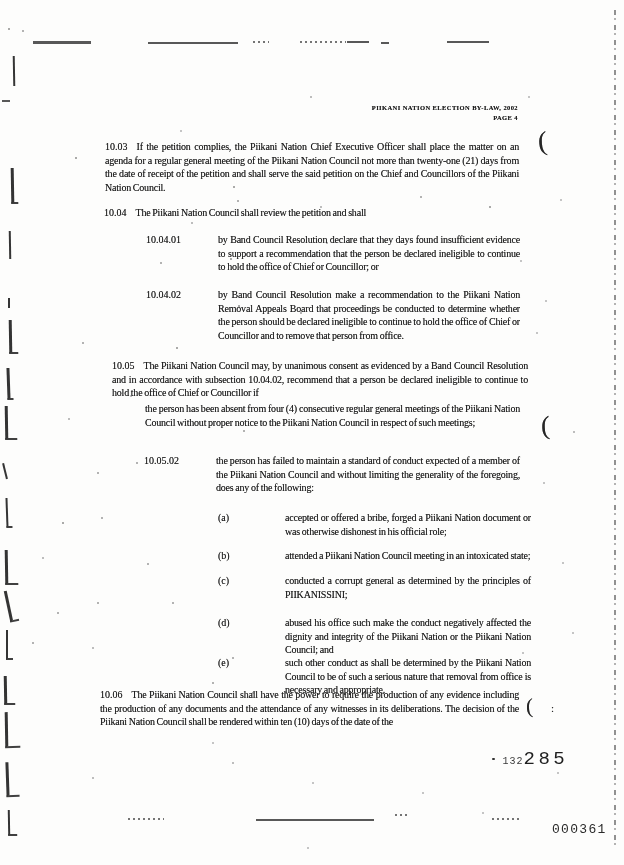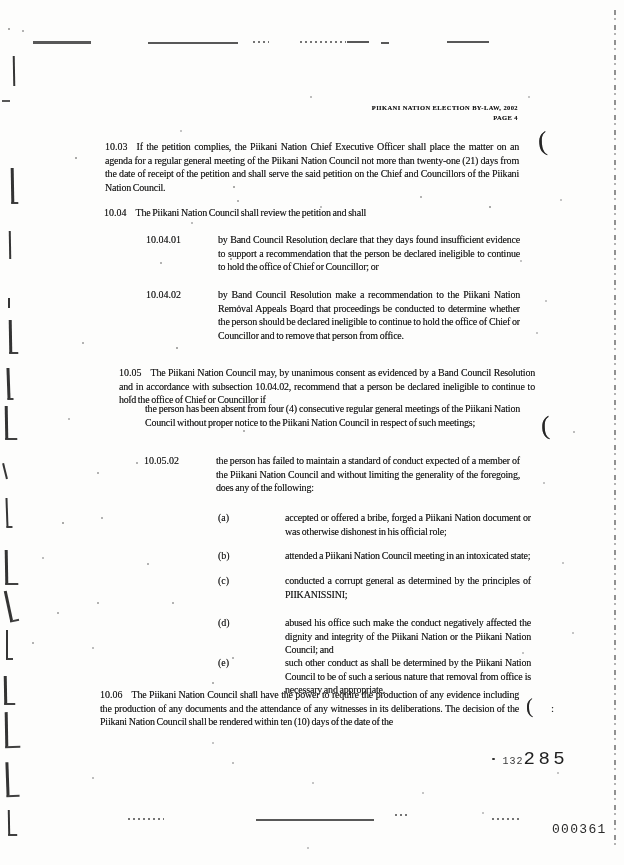--- a/index.html
+++ b/index.html
@@ -75,21 +75,21 @@
   <div class="blk sub" style="top:233px;left:146px;width:374px">
     <div class="num">10.04.01</div>
     <div class="txt">by Band Council Resolution declare that they days found insufficient evidence to support a recommendation that the person be declared ineligible to continue to hold the office of Chief or Councillor; or</div>
   </div>
 
   <div class="blk sub" style="top:288px;left:146px;width:374px">
     <div class="num">10.04.02</div>
     <div class="txt">by Band Council Resolution make a recommendation to the Piikani Nation Removal Appeals Board that proceedings be conducted to determine whether the person should be declared ineligible to continue to hold the office of Chief or Councillor and to remove that person from office.</div>
   </div>
 
-  <p class="blk" style="top:350px;left:103px;width:416px;margin:16px">
+  <p class="blk" style="top:350px;left:103px;width:416px;margin:9px">
     <span class="secnum">10.05</span><span>The Piikani Nation Council may, by unanimous consent as evidenced by a Band Council Resolution and in accordance with subsection 10.04.02, recommend that a person be declared ineligible to continue to hold the office of Chief or Councillor if</span>
   </p>
 
   <div class="blk sub" style="top:402px;left:145px;width:375px">
     <div class="txt">the person has been absent from four (4) consecutive regular general meetings of the Piikani Nation Council without proper notice to the Piikani Nation Council in respect of such meetings;</div>
   </div>
 
   <div class="blk sub" style="top:454px;left:144px;width:376px">
     <div class="num">10.05.02</div>
     <div class="txt">the person has failed to maintain a standard of conduct expected of a member of the Piikani Nation Council and without limiting the generality of the foregoing, does any of the following:</div>

